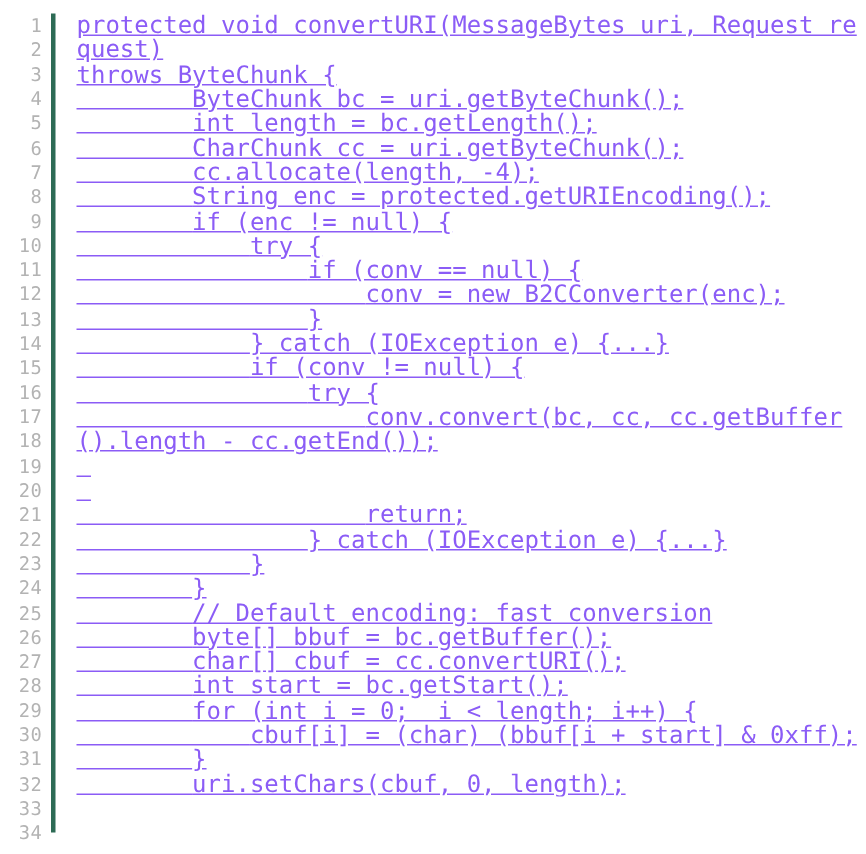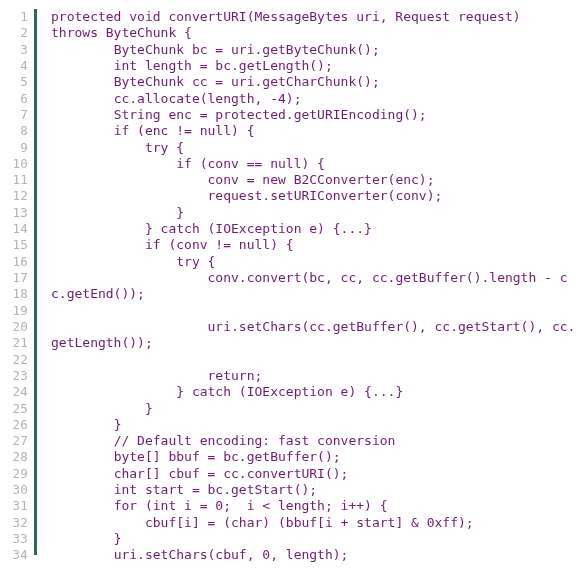--- a/index.html
+++ b/index.html
@@ -58,25 +58,26 @@
     padding-top: 9px;
     padding-left: 14px;
     box-sizing: border-box;
     overflow: hidden;
   }
   .code-line {
     display: block;
     min-height: 16.32px;
     line-height: 16.32px;
     font-family: "DejaVu Sans Mono", "Liberation Mono", monospace;
-    font-size: 13px;
-    color: #701a75;
+    font-size: 16px;
+    color: #8b5cf6;
     white-space: pre-wrap;
     word-break: break-all;
     letter-spacing: 0px;
+    text-decoration: underline;
   }
 </style>
 </head>
 <body>
 
 <div id="code-viewer">
 
   <div id="gutter">
       <span class="line-number">1</span>
       <span class="line-number">2</span>
@@ -114,35 +115,33 @@
       <span class="line-number">34</span>
     </div>
 
   <div id="gutter-rule"></div>
 
   <div id="code-area">
       <span class="code-line">protected void convertURI(MessageBytes uri, Request request)</span>
       <span class="code-line">throws ByteChunk {</span>
       <span class="code-line">        ByteChunk bc = uri.getByteChunk();</span>
       <span class="code-line">        int length = bc.getLength();</span>
-      <span class="code-line">        ByteChunk cc = uri.getCharChunk();</span>
+      <span class="code-line">        CharChunk cc = uri.getByteChunk();</span>
       <span class="code-line">        cc.allocate(length, -4);</span>
       <span class="code-line">        String enc = protected.getURIEncoding();</span>
       <span class="code-line">        if (enc != null) {</span>
       <span class="code-line">            try {</span>
       <span class="code-line">                if (conv == null) {</span>
       <span class="code-line">                    conv = new B2CConverter(enc);</span>
-      <span class="code-line">                    request.setURIConverter(conv);</span>
       <span class="code-line">                }</span>
       <span class="code-line">            } catch (IOException e) {...}</span>
       <span class="code-line">            if (conv != null) {</span>
       <span class="code-line">                try {</span>
       <span class="code-line">                    conv.convert(bc, cc, cc.getBuffer().length - cc.getEnd());</span>
       <span class="code-line">&nbsp;</span>
-      <span class="code-line">                    uri.setChars(cc.getBuffer(), cc.getStart(), cc.getLength());</span>
       <span class="code-line">&nbsp;</span>
       <span class="code-line">                    return;</span>
       <span class="code-line">                } catch (IOException e) {...}</span>
       <span class="code-line">            }</span>
       <span class="code-line">        }</span>
       <span class="code-line">        // Default encoding: fast conversion</span>
       <span class="code-line">        byte[] bbuf = bc.getBuffer();</span>
       <span class="code-line">        char[] cbuf = cc.convertURI();</span>
       <span class="code-line">        int start = bc.getStart();</span>
       <span class="code-line">        for (int i = 0;  i &lt; length; i++) {</span>

